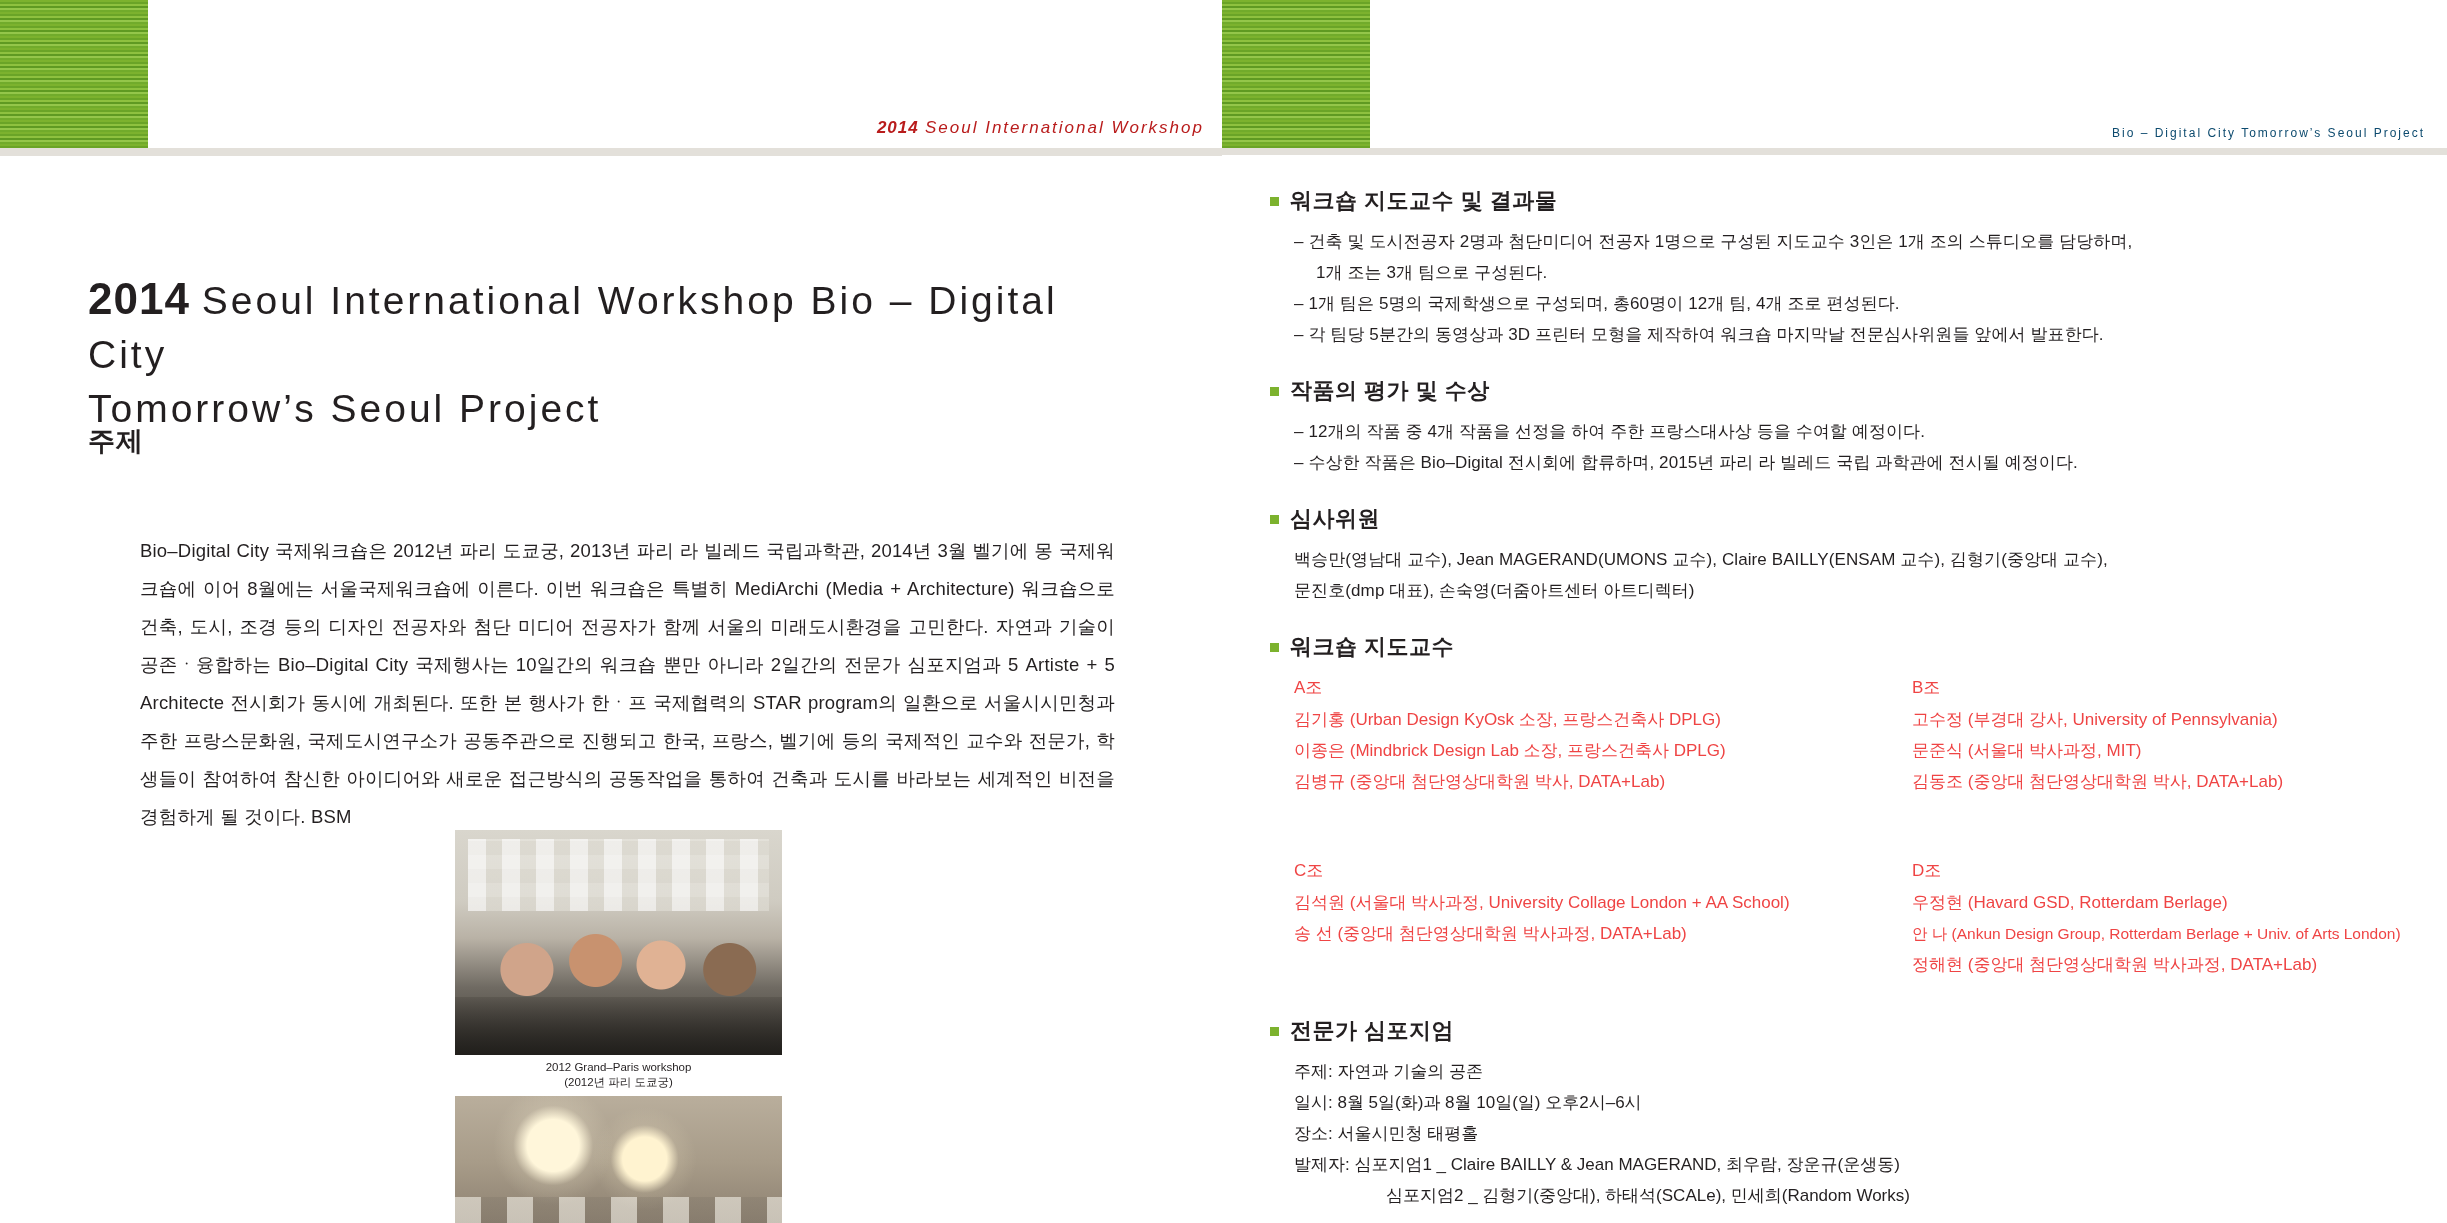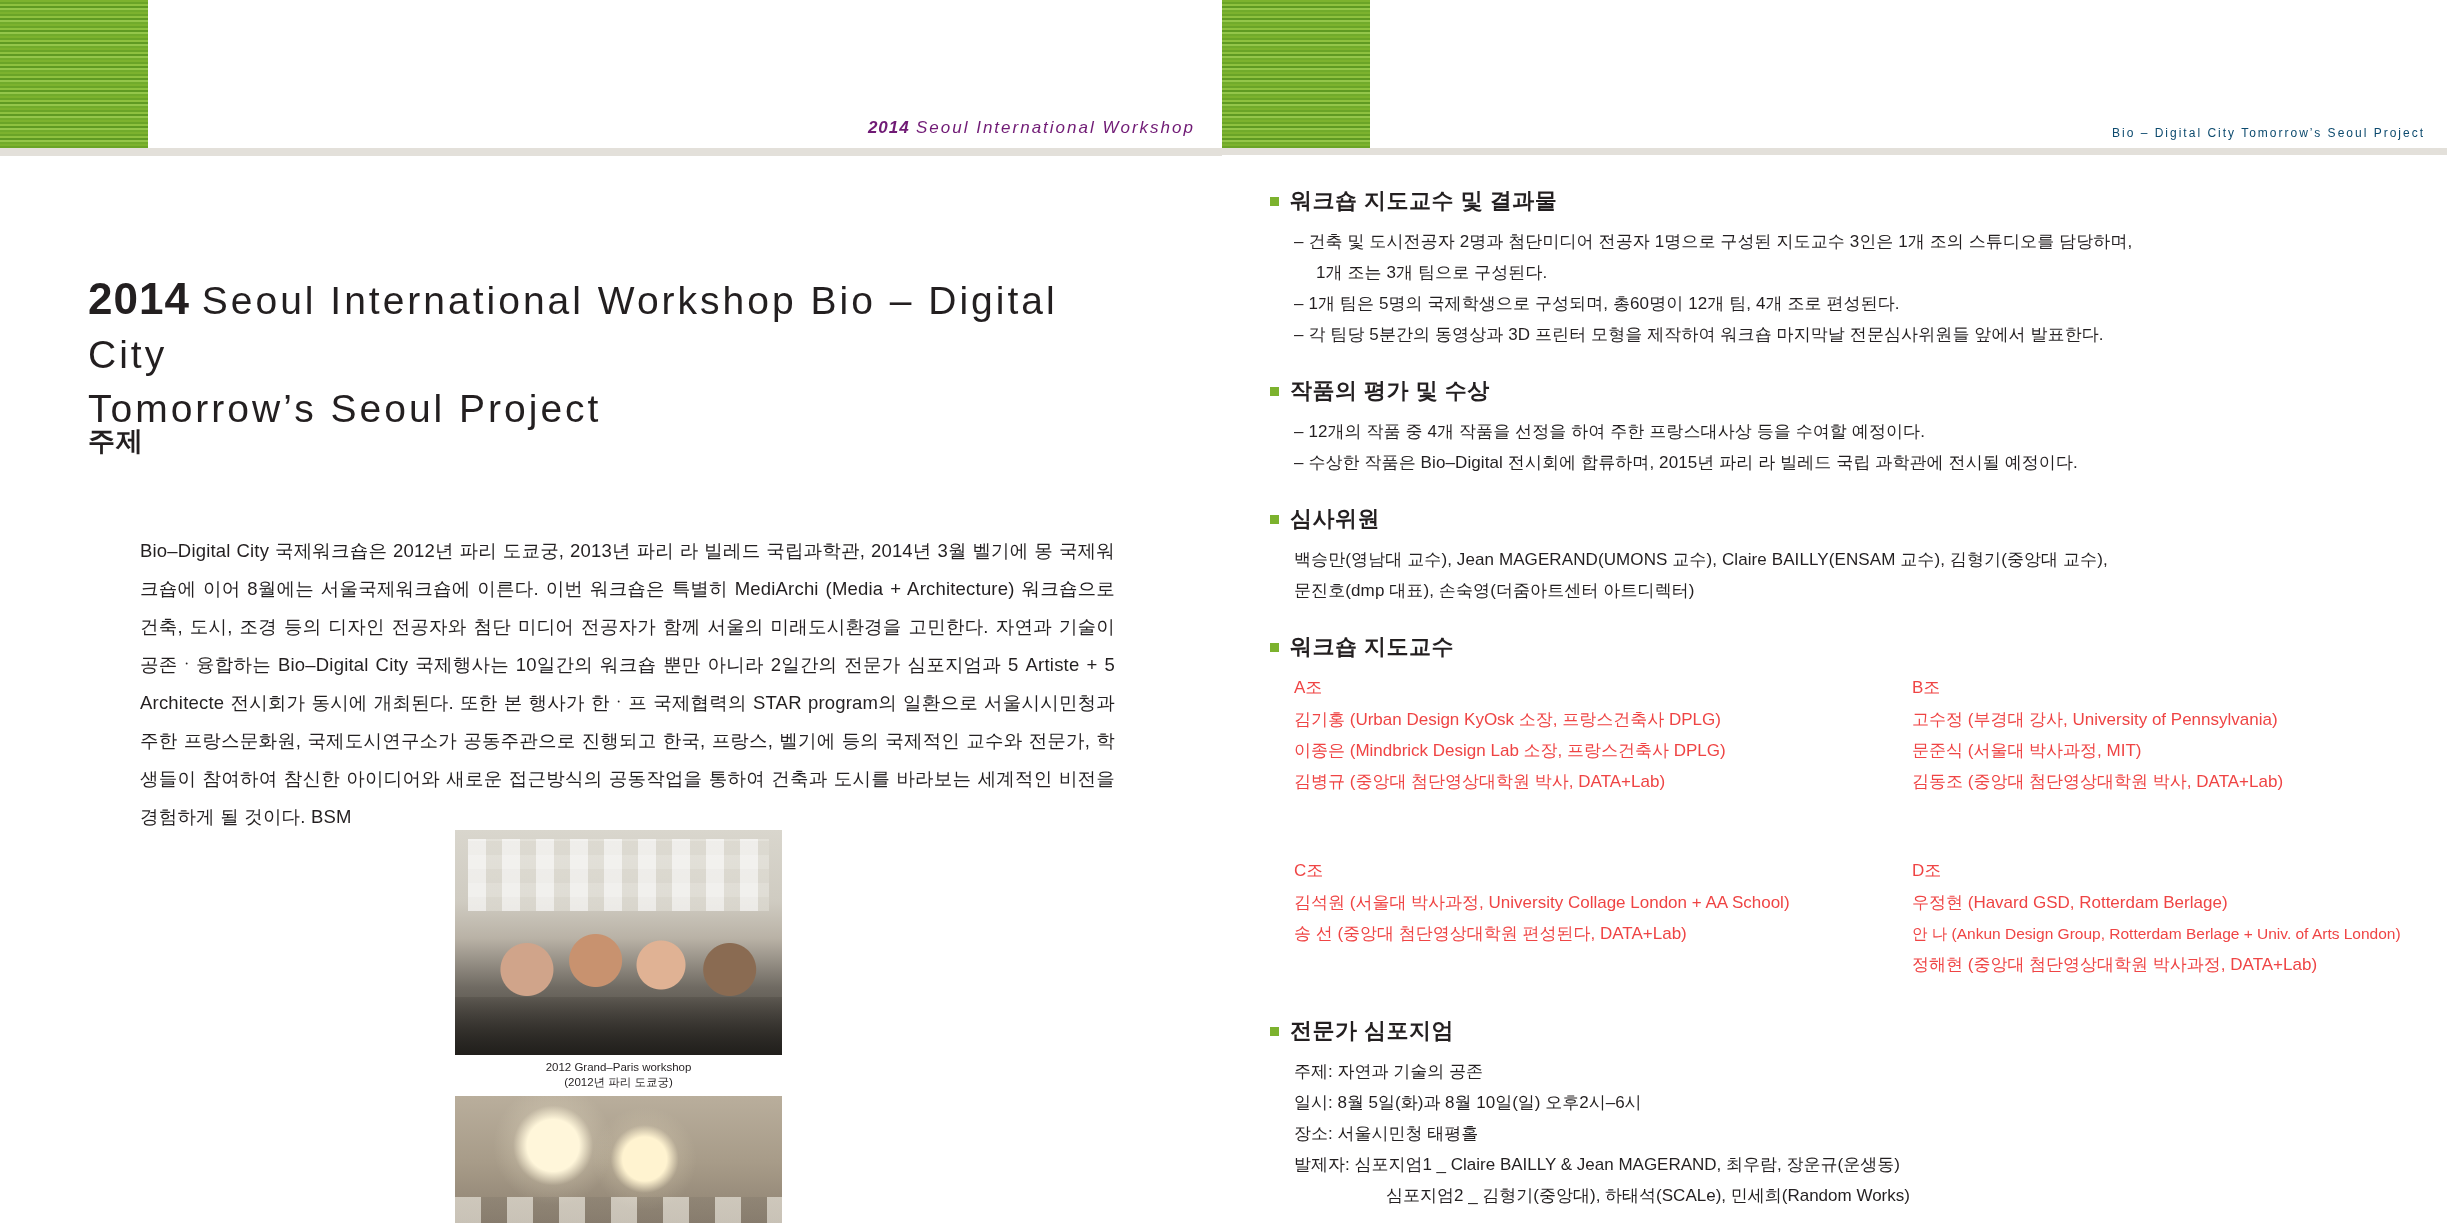--- a/index.html
+++ b/index.html
@@ -55,24 +55,24 @@
     background: #e3e0da;
     top: 148px;
   }
   .header-rule.thin {
     height: 7px;
   }
 
   .header-title {
     position: absolute;
     top: 118px;
-    right: 27px;
+    right: 18px;
     font-size: 17px;
     letter-spacing: 1.5px;
-    color: #701a75;
+    color: #b91c1c;
     white-space: nowrap;
   }
   .header-title .yr {
     font-weight: bold;
     font-style: italic;
     letter-spacing: 1px;
   }
   .header-title .rest {
     font-style: italic;
     letter-spacing: 2px;
@@ -378,21 +378,21 @@
           <div class="grp-cell">
             <div class="grp-label">B조</div>
             <div>고수정 (부경대 강사, University of Pennsylvania)</div>
             <div>문준식 (서울대 박사과정, MIT)</div>
             <div>김동조 (중앙대 첨단영상대학원 박사, DATA+Lab)</div>
           </div>
 
           <div class="grp-cell">
             <div class="grp-label">C조</div>
             <div>김석원 (서울대 박사과정, University Collage London + AA School)</div>
-            <div>송   선 (중앙대 첨단영상대학원 편성된다, DATA+Lab)</div>
+            <div>송   선 (중앙대 첨단영상대학원 박사과정, DATA+Lab)</div>
           </div>
 
           <div class="grp-cell">
             <div class="grp-label">D조</div>
             <div>우정현 (Havard GSD, Rotterdam Berlage)</div>
             <div class="small-line">안   나 (Ankun Design Group, Rotterdam Berlage + Univ. of Arts London)</div>
             <div>정해현 (중앙대 첨단영상대학원 박사과정, DATA+Lab)</div>
           </div>
 
         </div>

